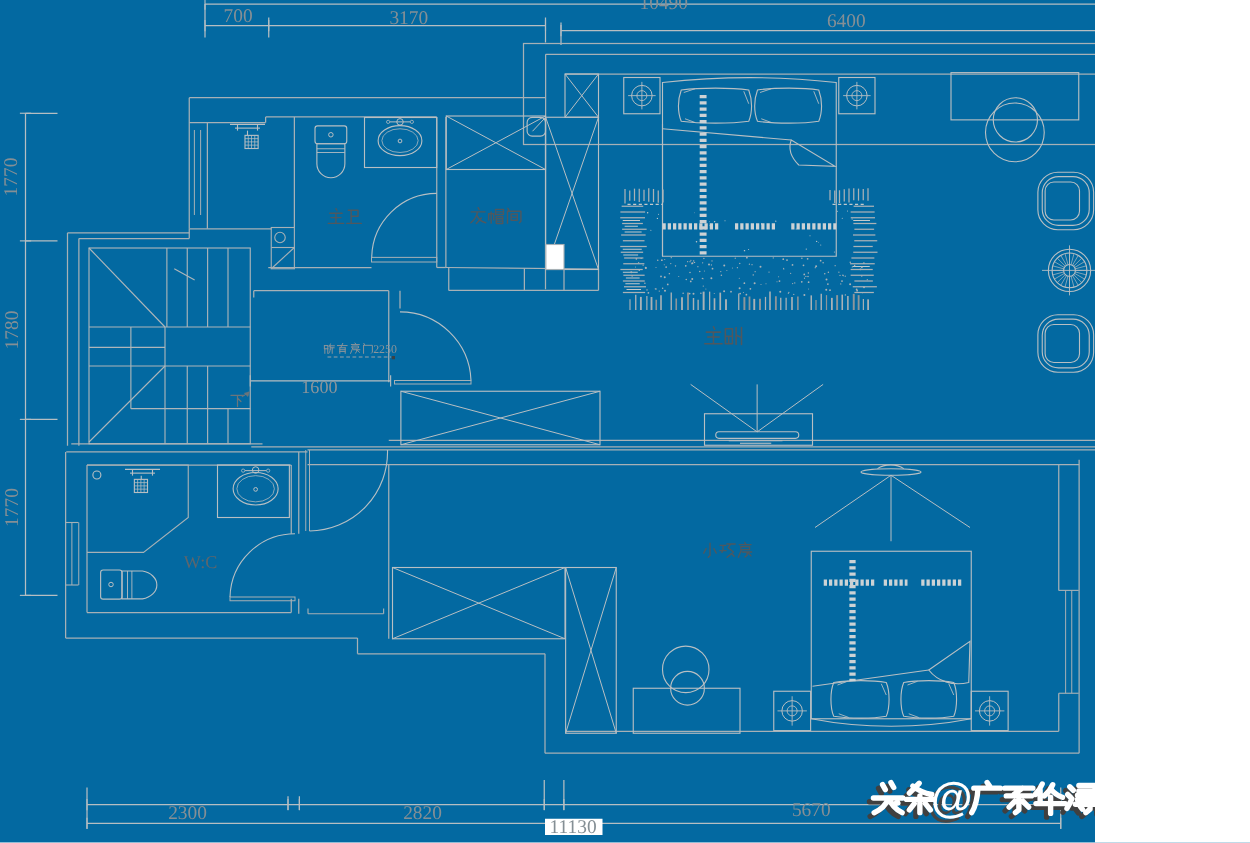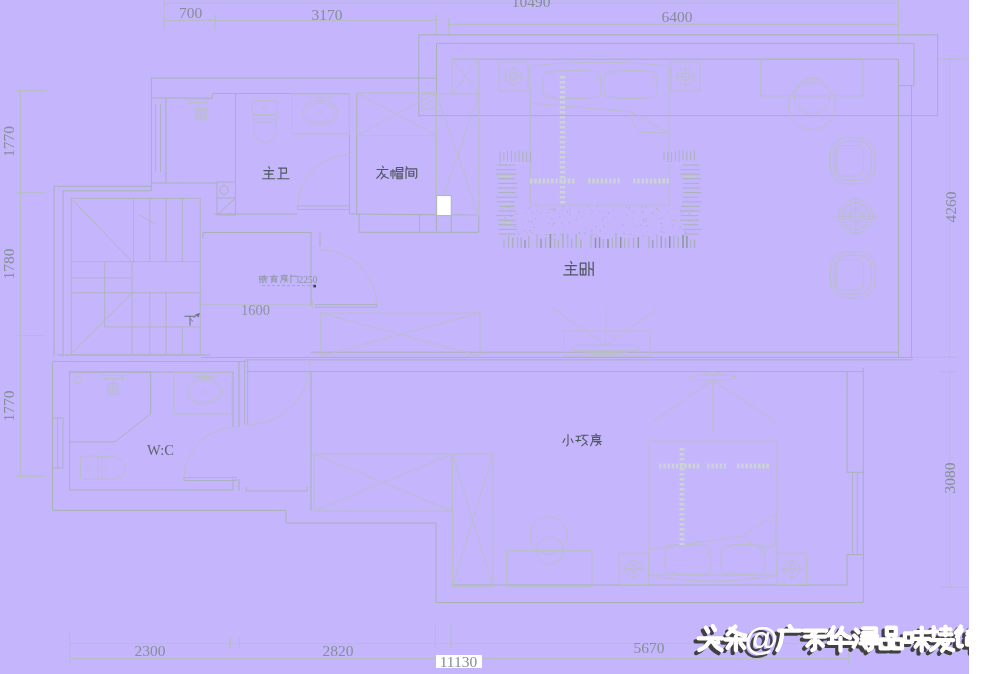--- a/index.html
+++ b/index.html
@@ -1,15 +1,15 @@
 <!DOCTYPE html>
 <html><head><meta charset="utf-8">
 <style>
 html,body{margin:0;padding:0;background:#ffffff;}
-#page{position:relative;width:969px;height:674px;background:#c4b5fd;overflow:hidden;}
+#page{position:relative;width:876px;height:674px;background:#0369a1;overflow:hidden;}
 svg{display:block;}
 text{white-space:pre;}
 </style></head>
 <body>
 <div id="page">
 <svg width="1000" height="674" viewBox="0 0 1000 674">
 <g id="dims">
         <line x1="164.0" y1="3.2" x2="898.5" y2="3.2" stroke="#b6bec2" stroke-width="1.00"></line>
         <text x="531.0" y="6.8" font-family="Liberation Serif" font-size="15.5" fill="#858f95" text-anchor="middle" font-weight="normal">10490</text>
         <line x1="164.0" y1="20.4" x2="436.4" y2="20.4" stroke="#b6bec2" stroke-width="1.00"></line>

